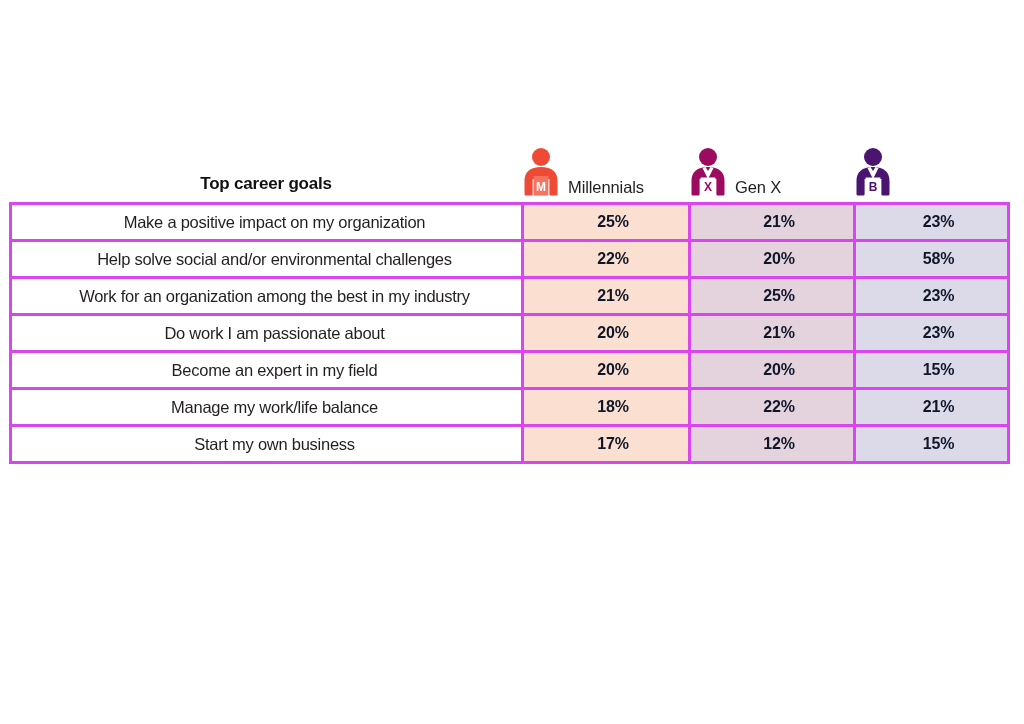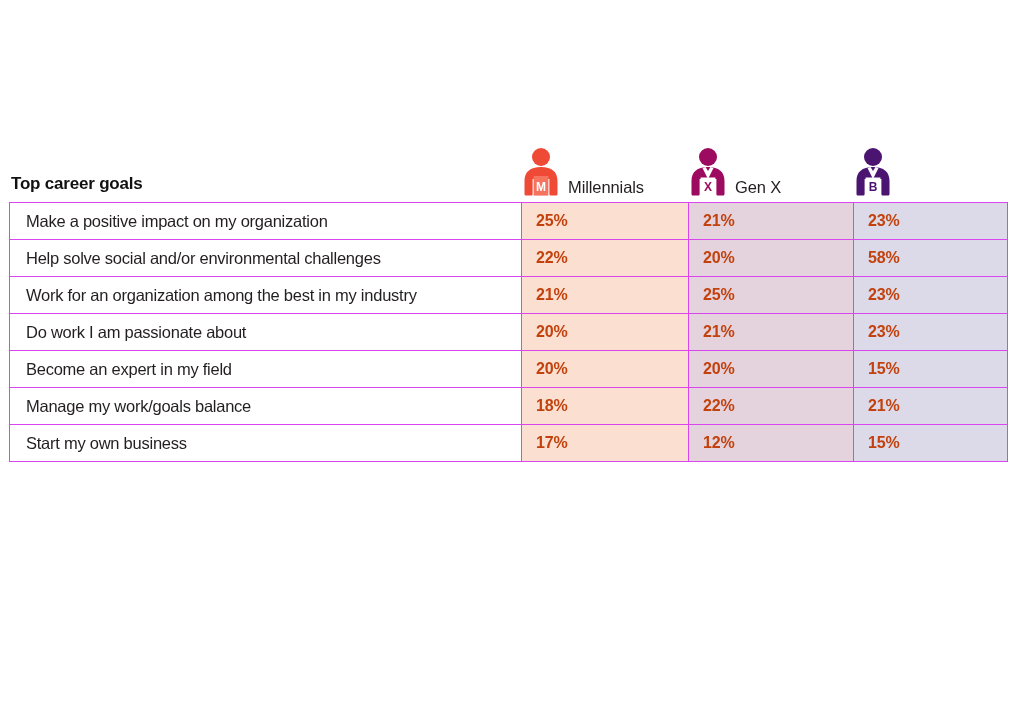--- a/index.html
+++ b/index.html
@@ -14,20 +14,21 @@
     color: #1a1a1a;
     position: relative;
     overflow: hidden;
   }
 
   .chart-wrap {
     position: absolute;
     left: 9px;
     top: 140px;
     width: 834px;
+    text-align: center;
   }
 
   
   .header-row {
     display: flex;
     align-items: flex-end;
     height: 62px;
     box-sizing: border-box;
   }
   .header-title-cell {
@@ -70,38 +71,38 @@
     display: block;
   }
 
   
   table.goals-table {
     border-collapse: collapse;
     width: 998px;
     table-layout: fixed;
   }
   table.goals-table td {
-    border: 1px solid #d946ef;
+    border: 3px solid #d946ef;
     height: 37px;
     box-sizing: border-box;
     vertical-align: middle;
   }
   td.goal-label {
     width: 512px;
     background: #ffffff;
     font-size: 16.5px;
     letter-spacing: -0.25px;
     color: #231f20;
     padding: 0 0 0 16px;
     white-space: nowrap;
   }
   td.val {
     font-size: 16px;
     font-weight: bold;
-    color: #c2410c;
+    color: #0f172a;
     padding: 0 0 0 14px;
     letter-spacing: -0.2px;
   }
   td.val-millennials { width: 167px; background: #fbe0d2; }
   td.val-genx        { width: 165px; background: #e4d3dd; }
   td.val-boomers     { width: 154px; background: #dcdae8; }
 </style>
 </head>
 <body>
 
@@ -172,21 +173,21 @@
         <td class="val val-genx">21%</td>
         <td class="val val-boomers">23%</td>
       </tr>
       <tr>
         <td class="goal-label">Become an expert in my field</td>
         <td class="val val-millennials">20%</td>
         <td class="val val-genx">20%</td>
         <td class="val val-boomers">15%</td>
       </tr>
       <tr>
-        <td class="goal-label">Manage my work/goals balance</td>
+        <td class="goal-label">Manage my work/life balance</td>
         <td class="val val-millennials">18%</td>
         <td class="val val-genx">22%</td>
         <td class="val val-boomers">21%</td>
       </tr>
       <tr>
         <td class="goal-label">Start my own business</td>
         <td class="val val-millennials">17%</td>
         <td class="val val-genx">12%</td>
         <td class="val val-boomers">15%</td>
       </tr>

